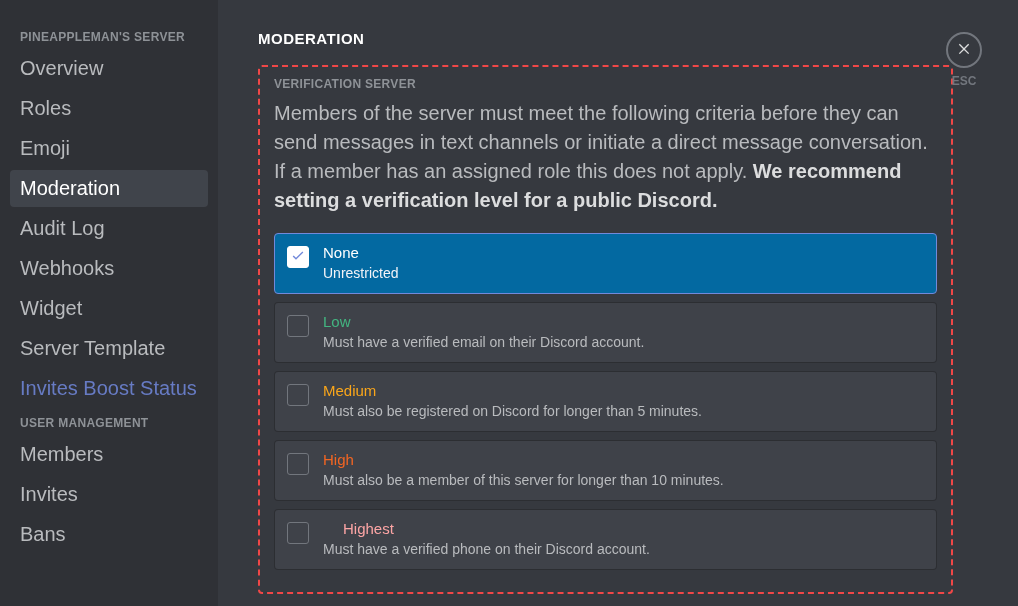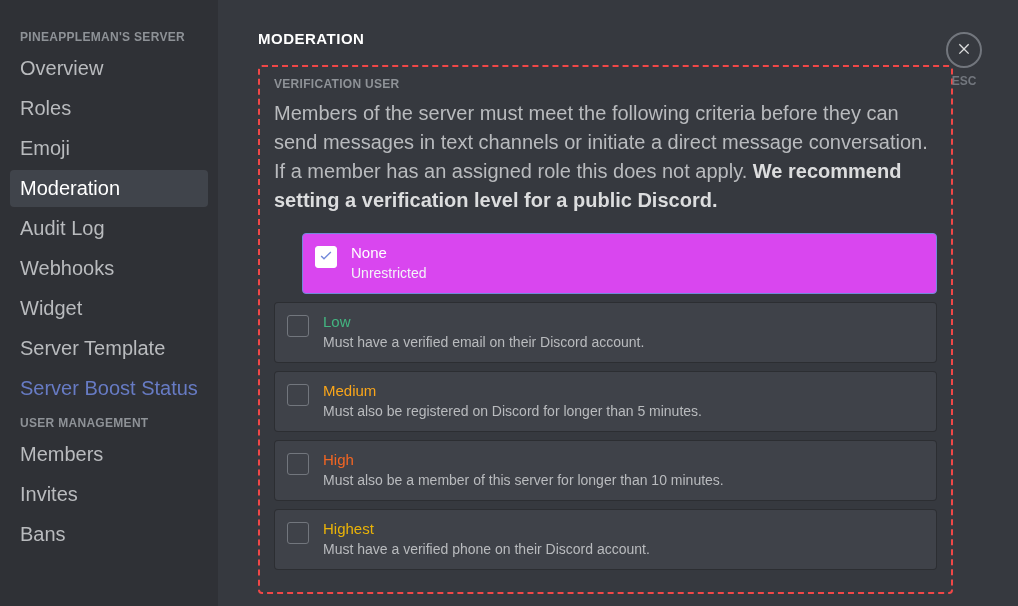--- a/index.html
+++ b/index.html
@@ -100,21 +100,21 @@
     background: rgba(79,84,92,0.35);
     border: 1px solid rgba(32,34,37,0.6);
     border-radius: 4px;
     padding: 10px 12px 12px 12px;
     margin-bottom: 8px;
     display: flex;
     align-items: flex-start;
     gap: 14px;
     cursor: pointer;
   }
-  .option.selected { background: #d946ef; border-color: #7289da; margin-left: 28px; }
+  .option.selected { background: #0369a1; border-color: #7289da; }
   .checkbox {
     width: 22px;
     height: 22px;
     border: 1px solid #72767d;
     border-radius: 3px;
     flex-shrink: 0;
     margin-top: 2px;
     display: flex;
     align-items: center;
     justify-content: center;
@@ -128,39 +128,39 @@
   .check-icon svg { width: 16px; height: 16px; }
   .option-body { flex: 1; }
   .option-title { font-size: 15px; font-weight: 500; margin-bottom: 4px; }
   .option-sub { font-size: 14px; color: #b9bbbe; }
   .option.selected .option-title { color: #fff; }
   .option.selected .option-sub { color: #f3f4f8; }
   .t-none   { color: #ffffff; }
   .t-low    { color: #43b581; }
   .t-medium { color: #faa61a; }
   .t-high   { color: #f26522; }
-  .t-highest{ color: #eab308; }
+  .t-highest{ color: #fca5a5; margin-left: 20px; }
 </style>
 </head>
 <body>
 
 <div class="sidebar">
   <div class="sidebar-header">PINEAPPLEMAN'S SERVER</div>
   <div id="sidebar-list-1">
       <div class="sidebar-item">Overview</div>
       <div class="sidebar-item">Roles</div>
       <div class="sidebar-item">Emoji</div>
       <div class="sidebar-item active">Moderation</div>
       <div class="sidebar-item">Audit Log</div>
       <div class="sidebar-item">Webhooks</div>
       <div class="sidebar-item">Widget</div>
       <div class="sidebar-item">Server Template</div>
     </div>
   <div class="sidebar-sep"></div>
-  <div class="sidebar-item boost">Server Boost Status</div>
+  <div class="sidebar-item boost">Invites Boost Status</div>
   <div class="sidebar-sep"></div>
   <div class="sidebar-header">USER MANAGEMENT</div>
   <div id="sidebar-list-2">
       <div class="sidebar-item">Members</div>
       <div class="sidebar-item">Invites</div>
       <div class="sidebar-item">Bans</div>
     </div>
   <div class="sidebar-sep"></div>
   <div class="sidebar-item danger">Delete Server</div>
 </div>
@@ -173,21 +173,21 @@
       <span>
         <svg viewBox="0 0 24 24">
             <path fill="#dcddde" d="M18.3 5.71L12 12.01l-6.3-6.3-1.41 1.41 6.3 6.3-6.3 6.3 1.41 1.41 6.3-6.3 6.3 6.3 1.41-1.41-6.3-6.3 6.3-6.3z"></path>
           </svg>
       </span>
     </div>
     <div class="close-label">ESC</div>
   </div>
 
   <div class="highlight-box">
-    <div class="section-title">VERIFICATION USER</div>
+    <div class="section-title">VERIFICATION SERVER</div>
     <div class="section-desc">
       <span>Members of the server must meet the following criteria before they can send messages in text channels or initiate a direct message conversation. If a member has an assigned role this does not apply. </span><b>We recommend setting a verification level for a public Discord.</b>
     </div>
     <div id="options-list">
         <div class="option selected">
           <div class="checkbox">
             <span class="check-icon"><svg viewBox="0 0 24 24">
                 <path fill="#7289da" d="M9 16.2l-3.5-3.5L4 14.1l5 5 11-11-1.4-1.4z"></path>
               </svg></span>
           </div>

